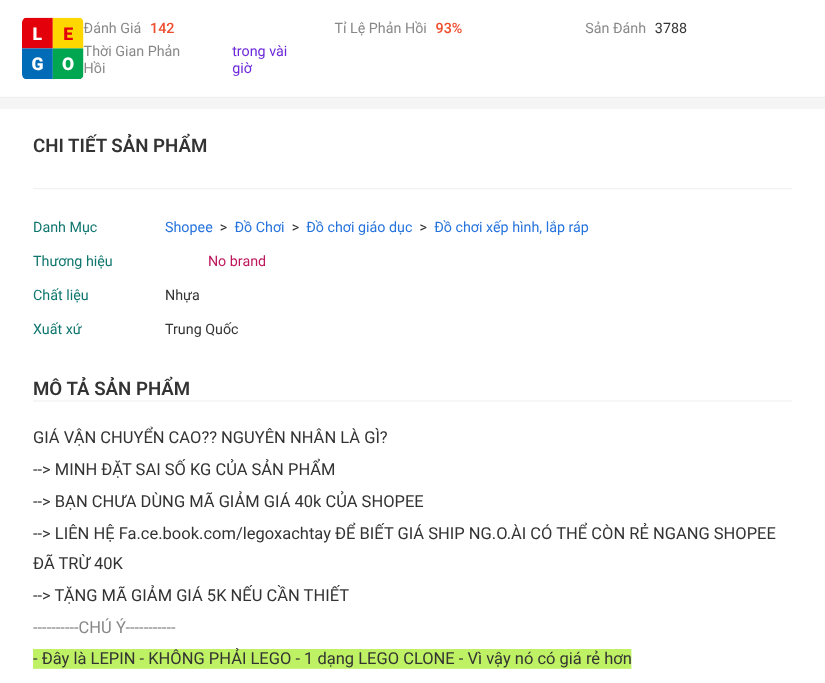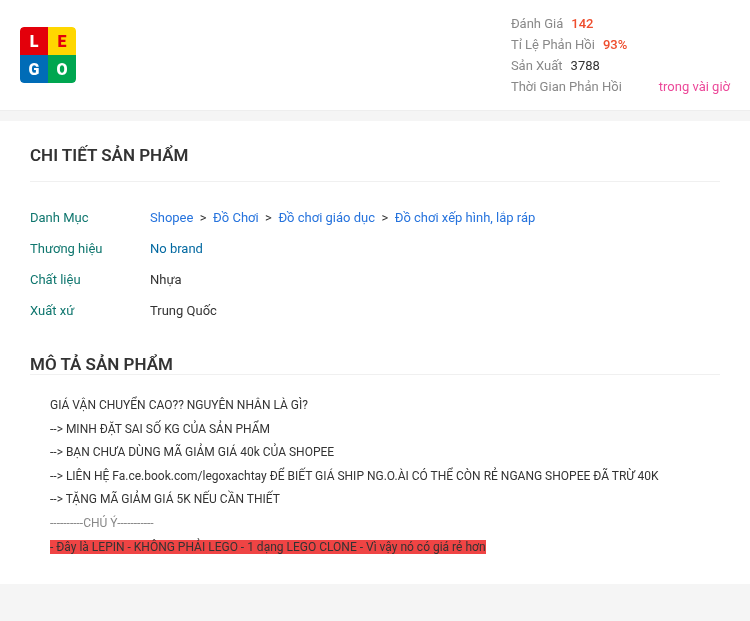--- a/index.html
+++ b/index.html
@@ -68,43 +68,43 @@
       padding: 5px 14px;
       border-radius: 2px;
       cursor: pointer;
       font-size: 13px;
       display: flex;
       align-items: center;
       gap: 5px;
     }
     .shop-stats {
       display: grid;
-      grid-template-columns: 1fr;
+      grid-template-columns: 1fr 1fr 1fr;
       gap: 6px 30px;
       font-size: 13px;
     }
     .stat-item { display: flex; gap: 8px; align-items: center; }
     .stat-label { color: #888; }
     .stat-value { color: #ee4d2d; font-weight: 500; }
     .stat-value-normal { color: #333; }
-    .stat-value-quick { color: #ec4899; margin-left: 29px; }
+    .stat-value-quick { color: #6d28d9; margin-left: 29px; }
 
     
     .main-content {
       background: #fff;
       margin: 10px 0 0 0;
       padding: 24px 30px;
     }
 
     .section-title {
       font-size: 17px;
       font-weight: 600;
       color: #333;
       margin-bottom: 20px;
-      padding-bottom: 16px;
+      padding-bottom: 28px;
       border-bottom: 1px solid #f0f0f0;
     }
 
     .detail-table {
       width: 100%;
       border-collapse: collapse;
       margin-bottom: 10px;
     }
     .detail-table tr td {
       padding: 8px 0;
@@ -113,42 +113,41 @@
     .detail-table tr td:first-child {
       color: #0f766e;
       width: 120px;
       font-size: 13px;
     }
     .detail-table tr td:last-child {
       color: #333;
       font-size: 13px;
     }
     .breadcrumb-link { color: #2673dd; text-decoration: none; }
-    .brand-link { color: #0369a1; text-decoration: none; }
+    .brand-link { color: #be185d; text-decoration: none; margin-left: 39px; }
 
     .section-desc-title {
       font-size: 17px;
       font-weight: 600;
       color: #333;
       margin-top: 28px;
       margin-bottom: 20px;
       border-bottom: 1px solid #f0f0f0;
     }
 
     .description-content {
-      font-size: 12px;
+      font-size: 15px;
       line-height: 1.8;
       color: #333;
-      margin-left: 20px;
     }
     .description-content p {
       margin-bottom: 2px;
     }
     .highlight-blue {
-      background: #ef4444;
+      background: #bef264;
       color: #333;
       display: inline;
     }
     .divider-line {
       color: #888;
     }
   </style>
 </head>
 <body>
 
@@ -167,21 +166,21 @@
   <div class="shop-stats">
     <div class="stat-item">
       <span class="stat-label">Đánh Giá</span>
       <span class="stat-value">142</span>
     </div>
     <div class="stat-item">
       <span class="stat-label">Tỉ Lệ Phản Hồi</span>
       <span class="stat-value">93%</span>
     </div>
     <div class="stat-item">
-      <span class="stat-label">Sản Xuất</span>
+      <span class="stat-label">Sản Đánh</span>
       <span class="stat-value-normal">3788</span>
     </div>
     <div class="stat-item">
       <span class="stat-label">Thời Gian Phản Hồi</span>
       <span class="stat-value-quick">trong vài giờ</span>
     </div>
   </div>
 </div>
 
 <div class="main-content">

